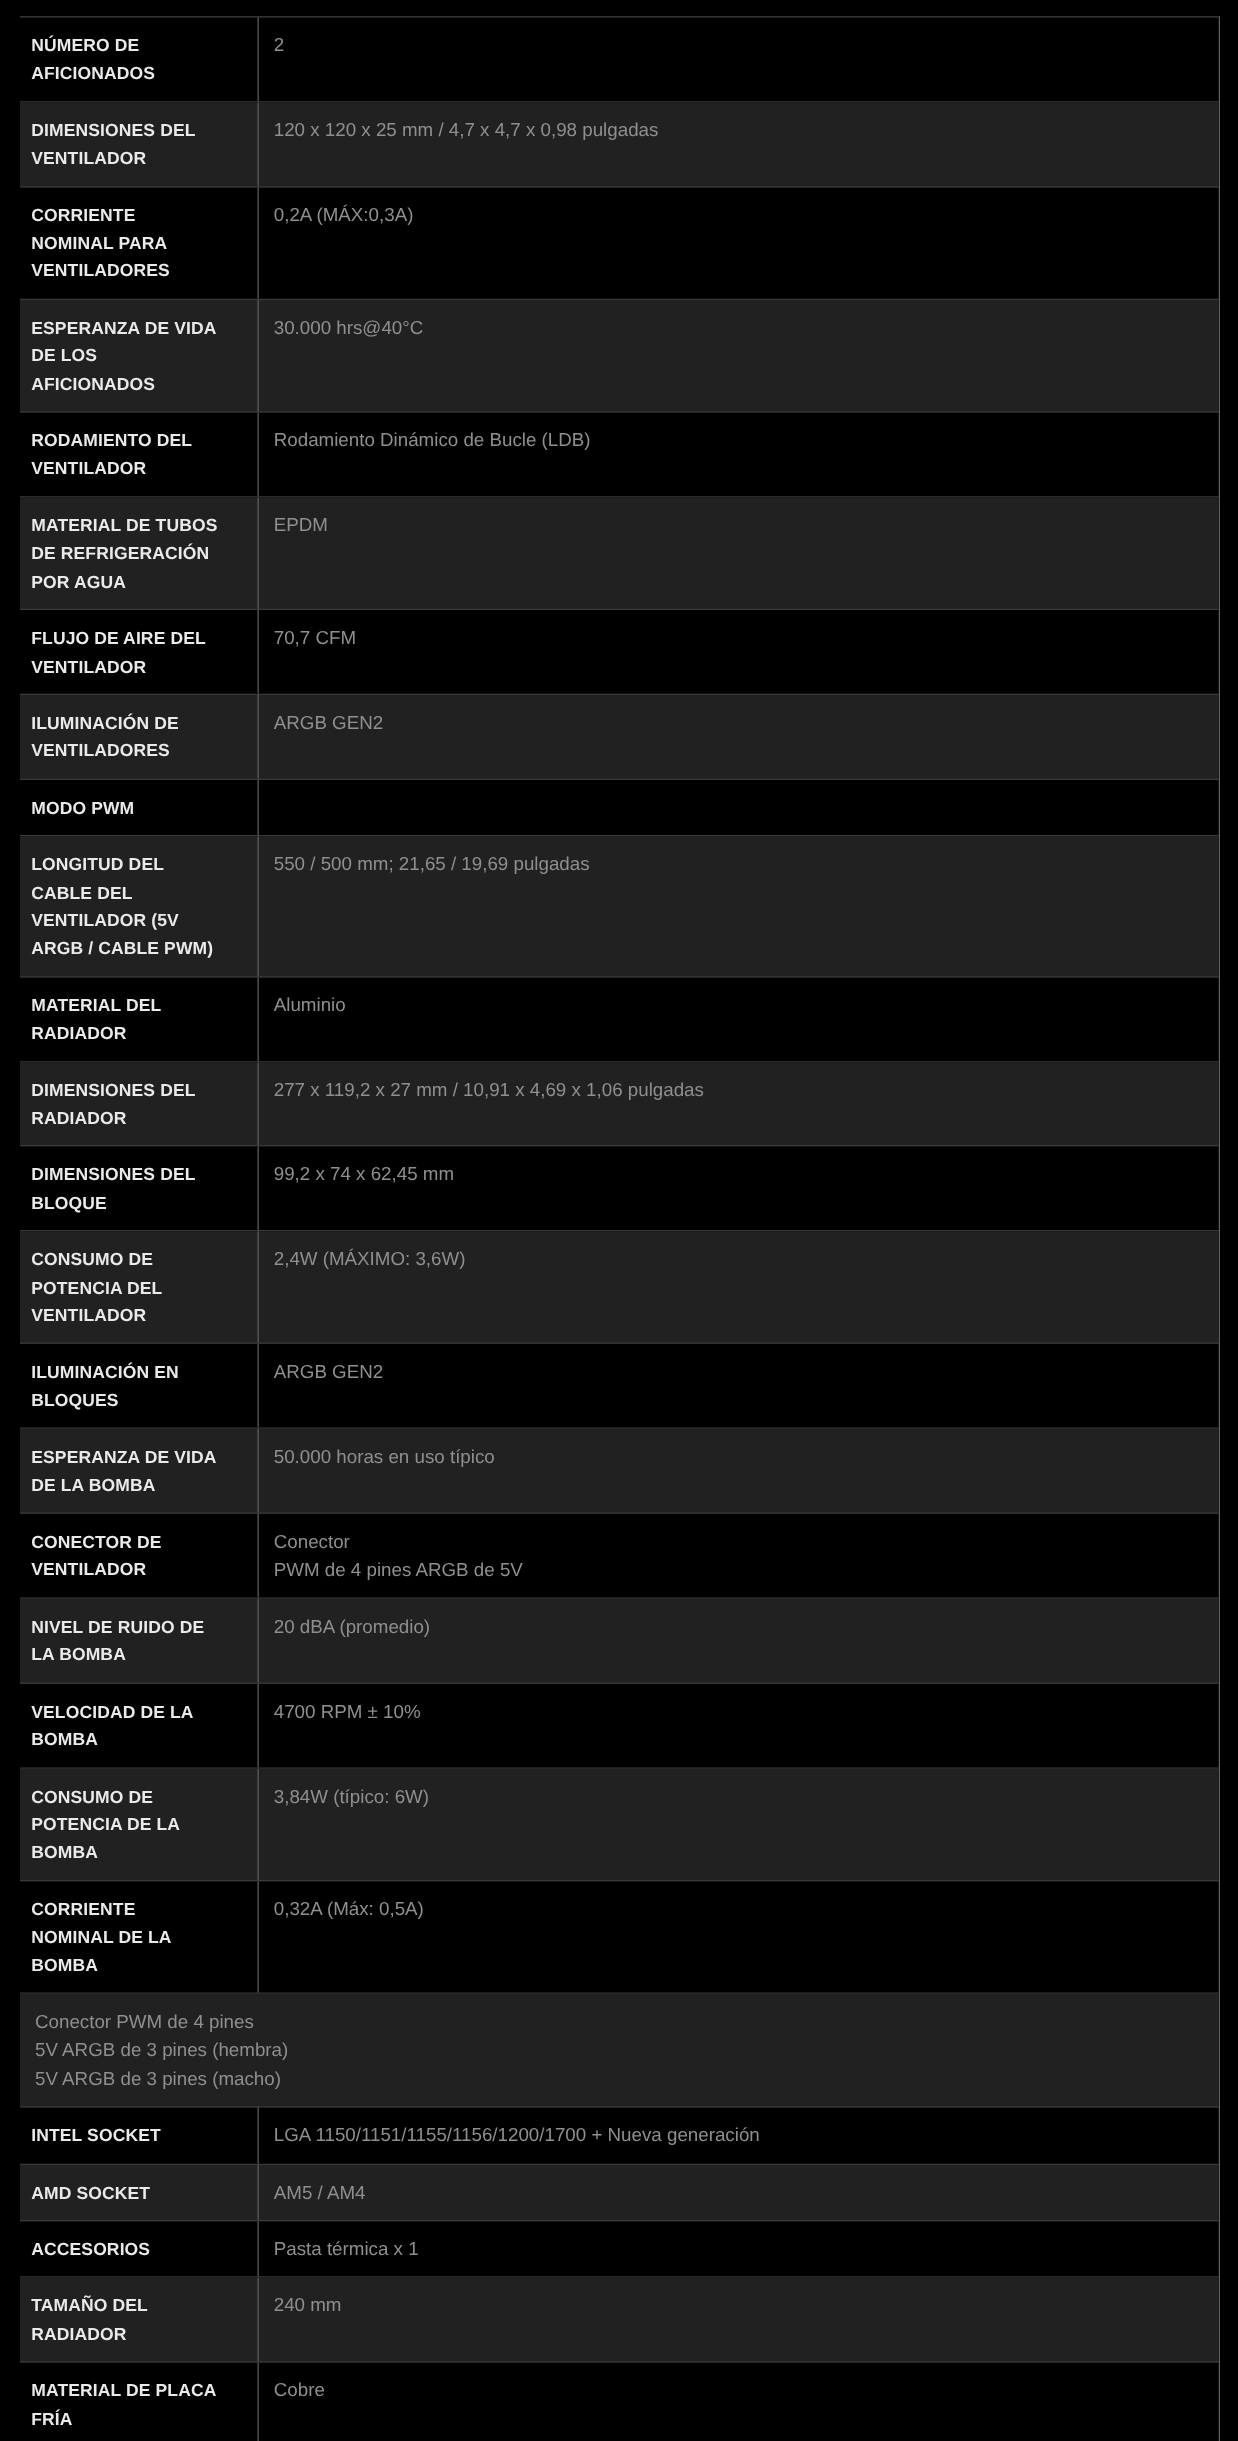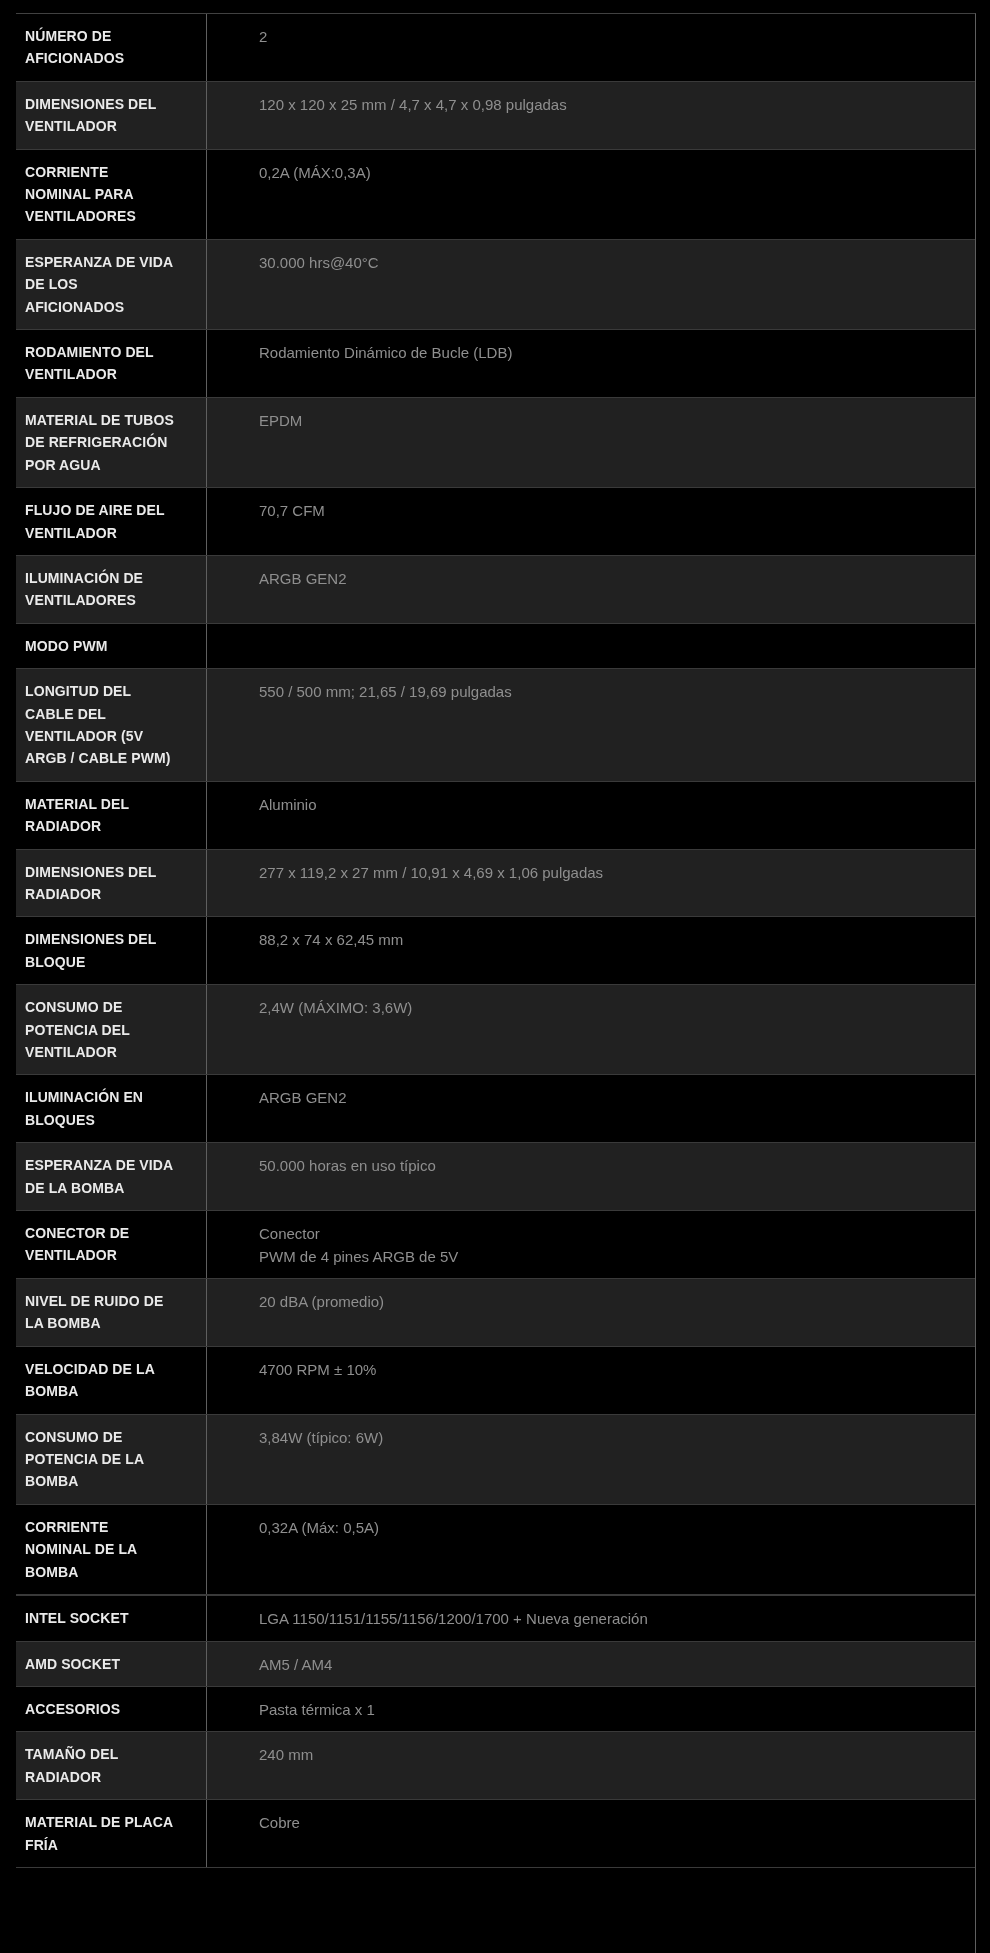--- a/index.html
+++ b/index.html
@@ -24,21 +24,20 @@
     width:960px;
     min-height:1940px;
     border-top:1px solid var(--top-border);
     border-right:1px solid var(--divider);
   }
   .row{
     display:flex;
     align-items:stretch;
     border-bottom:1px solid var(--separator);
     background:transparent;
-    gap:40px;
   }
   .row.alt{ background:var(--row-alt-bg); }
   .label{
     width:191px;
     flex:0 0 191px;
     padding:11px 31px 11px 9px;
     border-right:1px solid var(--divider);
     color:var(--label-color);
     font-size:14px;
     font-weight:700;
@@ -114,21 +113,21 @@
     <div class="value">Aluminio</div>
   </div>
 
   <div class="row alt">
     <div class="label">DIMENSIONES DEL RADIADOR</div>
     <div class="value">277 x 119,2 x 27 mm / 10,91 x 4,69 x 1,06 pulgadas</div>
   </div>
 
   <div class="row">
     <div class="label">DIMENSIONES DEL BLOQUE</div>
-    <div class="value">88,2 x 74 x 62,45 mm</div>
+    <div class="value">99,2 x 74 x 62,45 mm</div>
   </div>
 
   <div class="row alt">
     <div class="label">CONSUMO DE POTENCIA DEL VENTILADOR</div>
     <div class="value">2,4W (MÁXIMO: 3,6W)</div>
   </div>
 
   <div class="row">
     <div class="label">ILUMINACIÓN EN BLOQUES</div>
     <div class="value">ARGB GEN2</div>
@@ -159,20 +158,23 @@
     <div class="label">CONSUMO DE POTENCIA DE LA BOMBA</div>
     <div class="value">3,84W (típico: 6W)</div>
   </div>
 
   <div class="row">
     <div class="label">CORRIENTE NOMINAL DE LA BOMBA</div>
     <div class="value">0,32A (Máx: 0,5A)</div>
   </div>
 
   <div class="row alt">
+    <div class="value">Conector PWM de 4 pines
+5V ARGB de 3 pines (hembra)
+5V ARGB de 3 pines (macho)</div>
   </div>
 
   <div class="row">
     <div class="label">INTEL SOCKET</div>
     <div class="value">LGA 1150/1151/1155/1156/1200/1700 + Nueva generación</div>
   </div>
 
   <div class="row alt">
     <div class="label">AMD SOCKET</div>
     <div class="value">AM5 / AM4</div>

